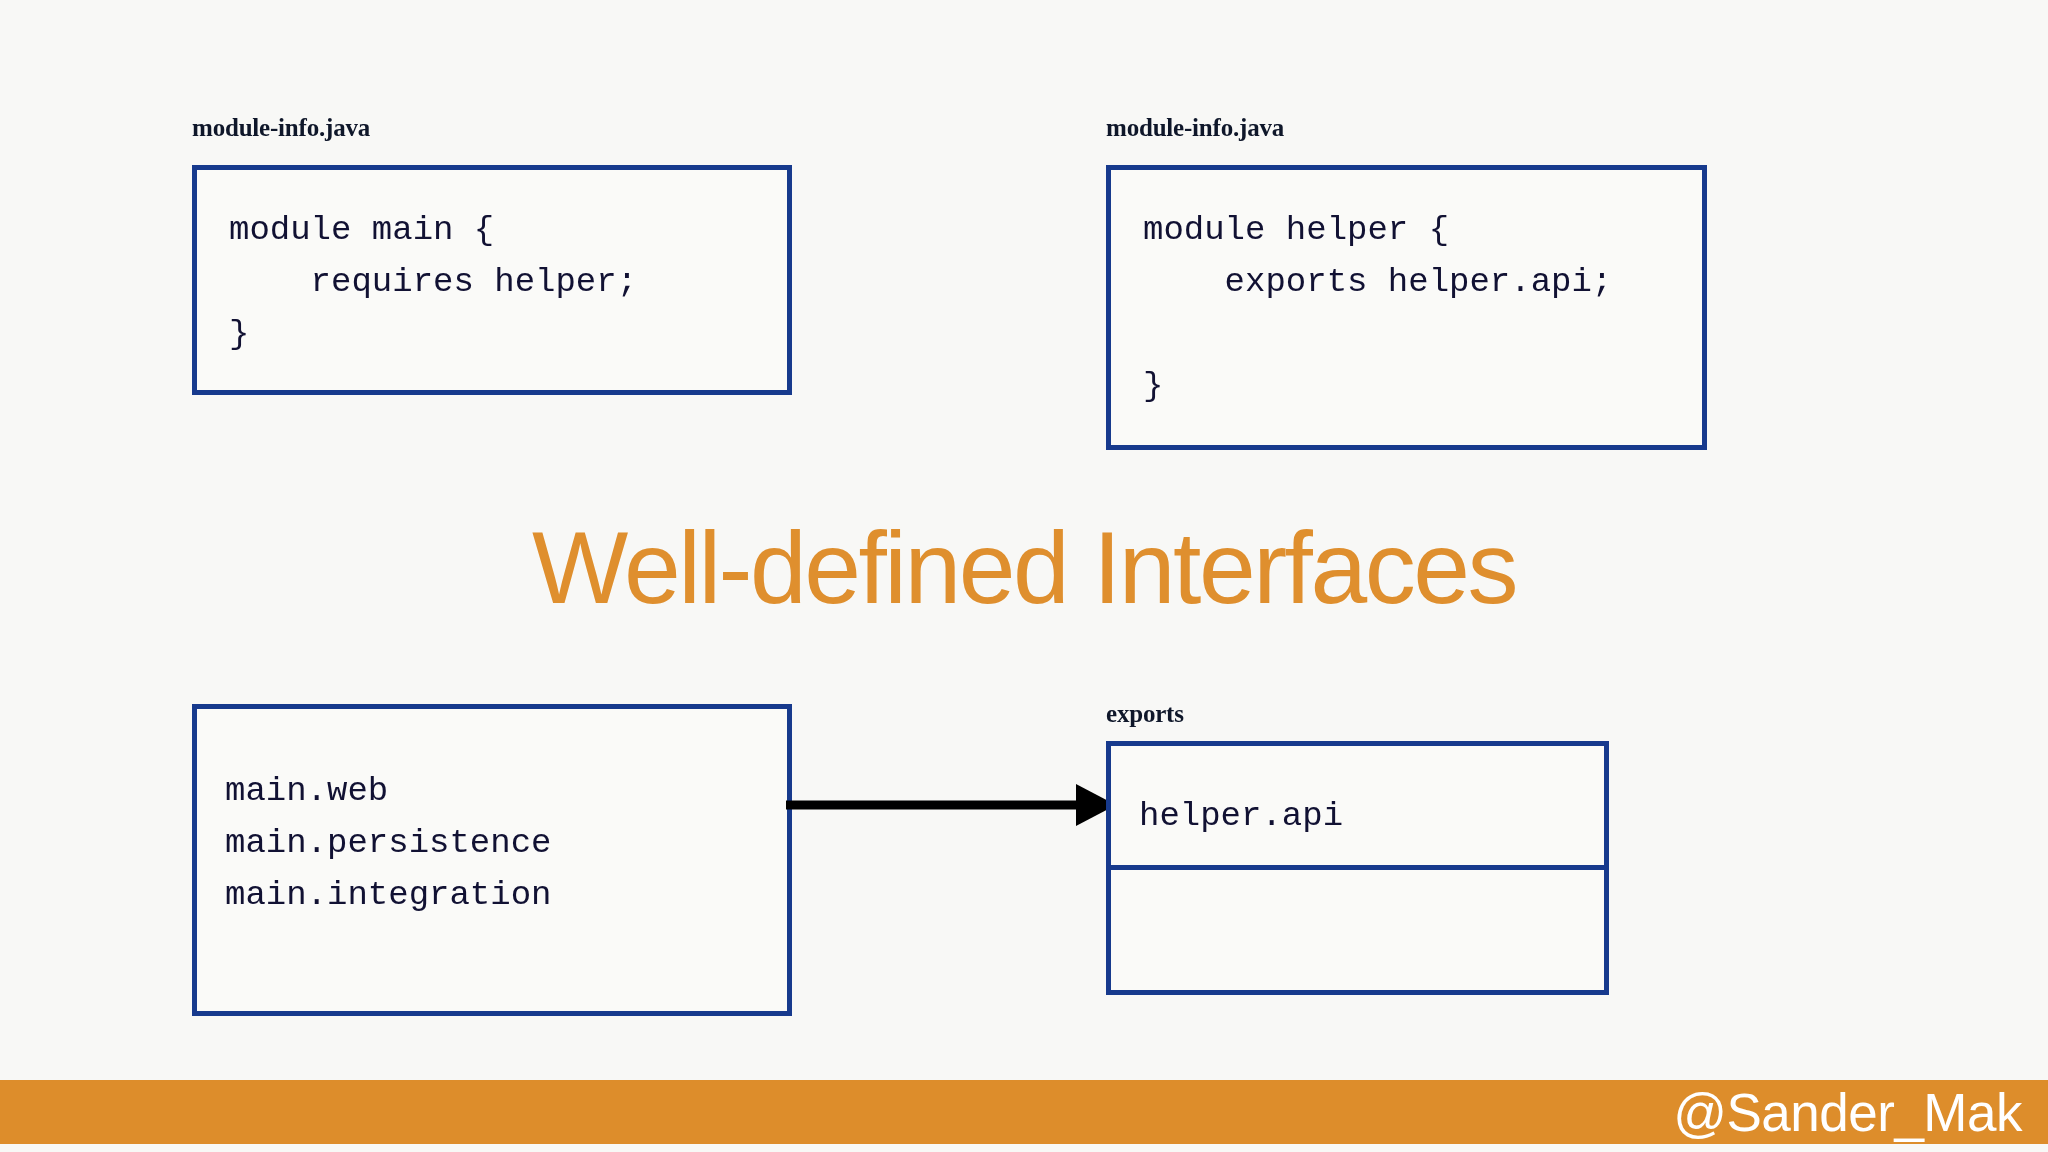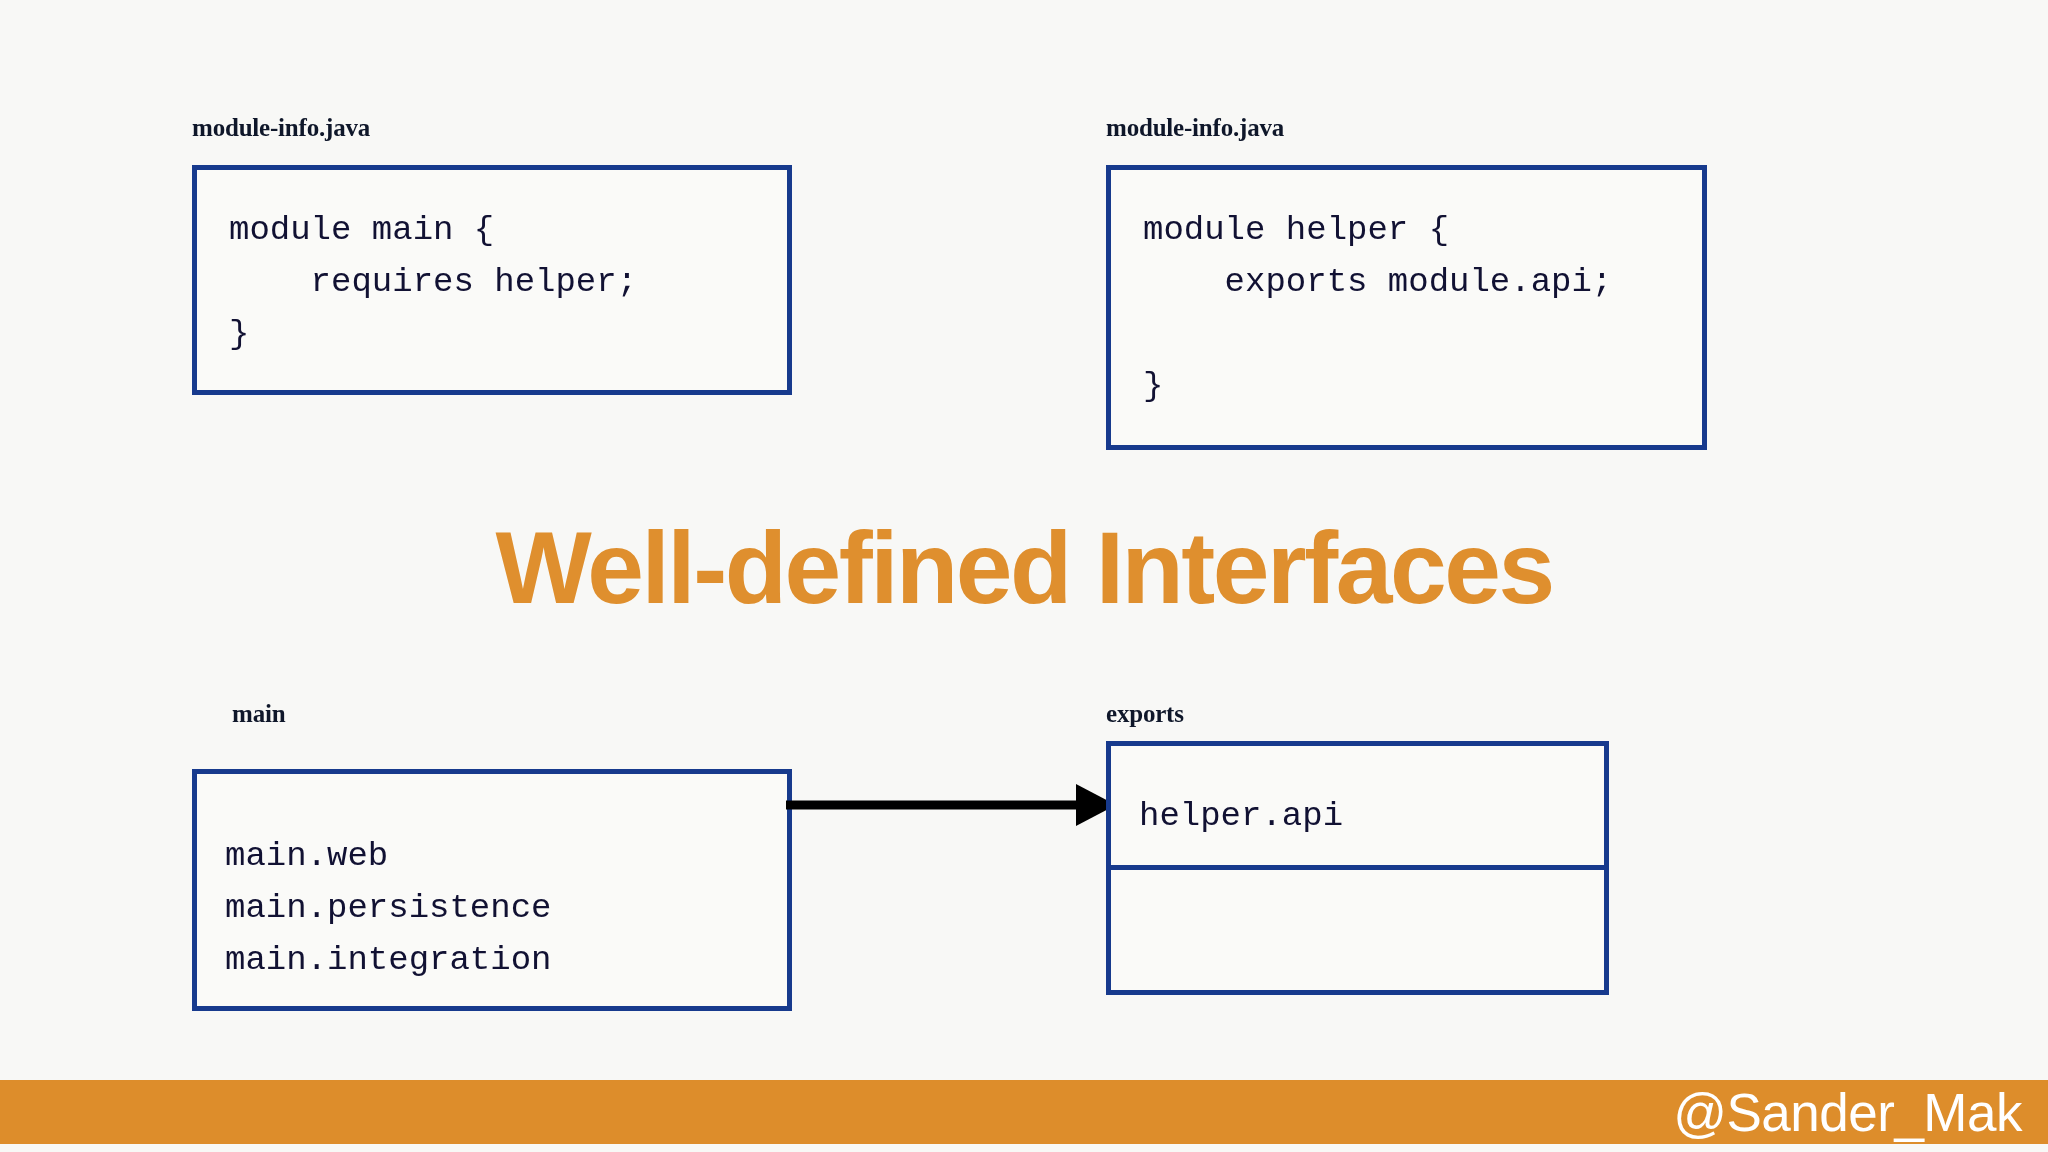--- a/index.html
+++ b/index.html
@@ -92,21 +92,21 @@
   }
 
   
   .headline {
     position: absolute;
     left: 0;
     right: 0;
     top: 510px;
     text-align: center;
     font-family: "Liberation Sans", sans-serif;
-    font-weight: bold;
+    font-weight: normal;
     font-size: 102px;
     letter-spacing: -2.5px;
     color: #df8f2e;
     white-space: nowrap;
   }
 
   
   .footer-bar {
     position: absolute;
     left: 0;
@@ -137,30 +137,30 @@
   <div class="code-box" style="left:192px; top:165px; width:600px; height:230px;">
     <pre class="code-text">module main {
     requires helper;
 }</pre>
   </div>
 
   <div class="block-label" style="left:1106px; top:114px;">module-info.java</div>
 
   <div class="code-box" style="left:1106px; top:165px; width:601px; height:285px;">
     <pre class="code-text">module helper {
-    exports module.api;
+    exports helper.api;
 
 }</pre>
   </div>
 
   <div class="headline">Well-defined Interfaces</div>
 
   <div class="block-label" style="left:192px; top:700px;margin-left:40px;">main</div>
 
-  <div class="module-box" style="left:192px; top:769px; width:600px; height:242px;">
+  <div class="module-box" style="left:192px; top:704px; width:600px; height:312px;">
     <pre class="pkg-list">main.web
 main.persistence
 main.integration</pre>
   </div>
 
   <svg class="arrow" style="left:786px; top:770px;" width="330" height="70" viewBox="0 0 330 70">
     <line x1="0" y1="35" x2="296" y2="35" stroke="#000000" stroke-width="9"></line>
     <polygon points="290,14 330,35 290,56" fill="#000000"></polygon>
   </svg>
 

